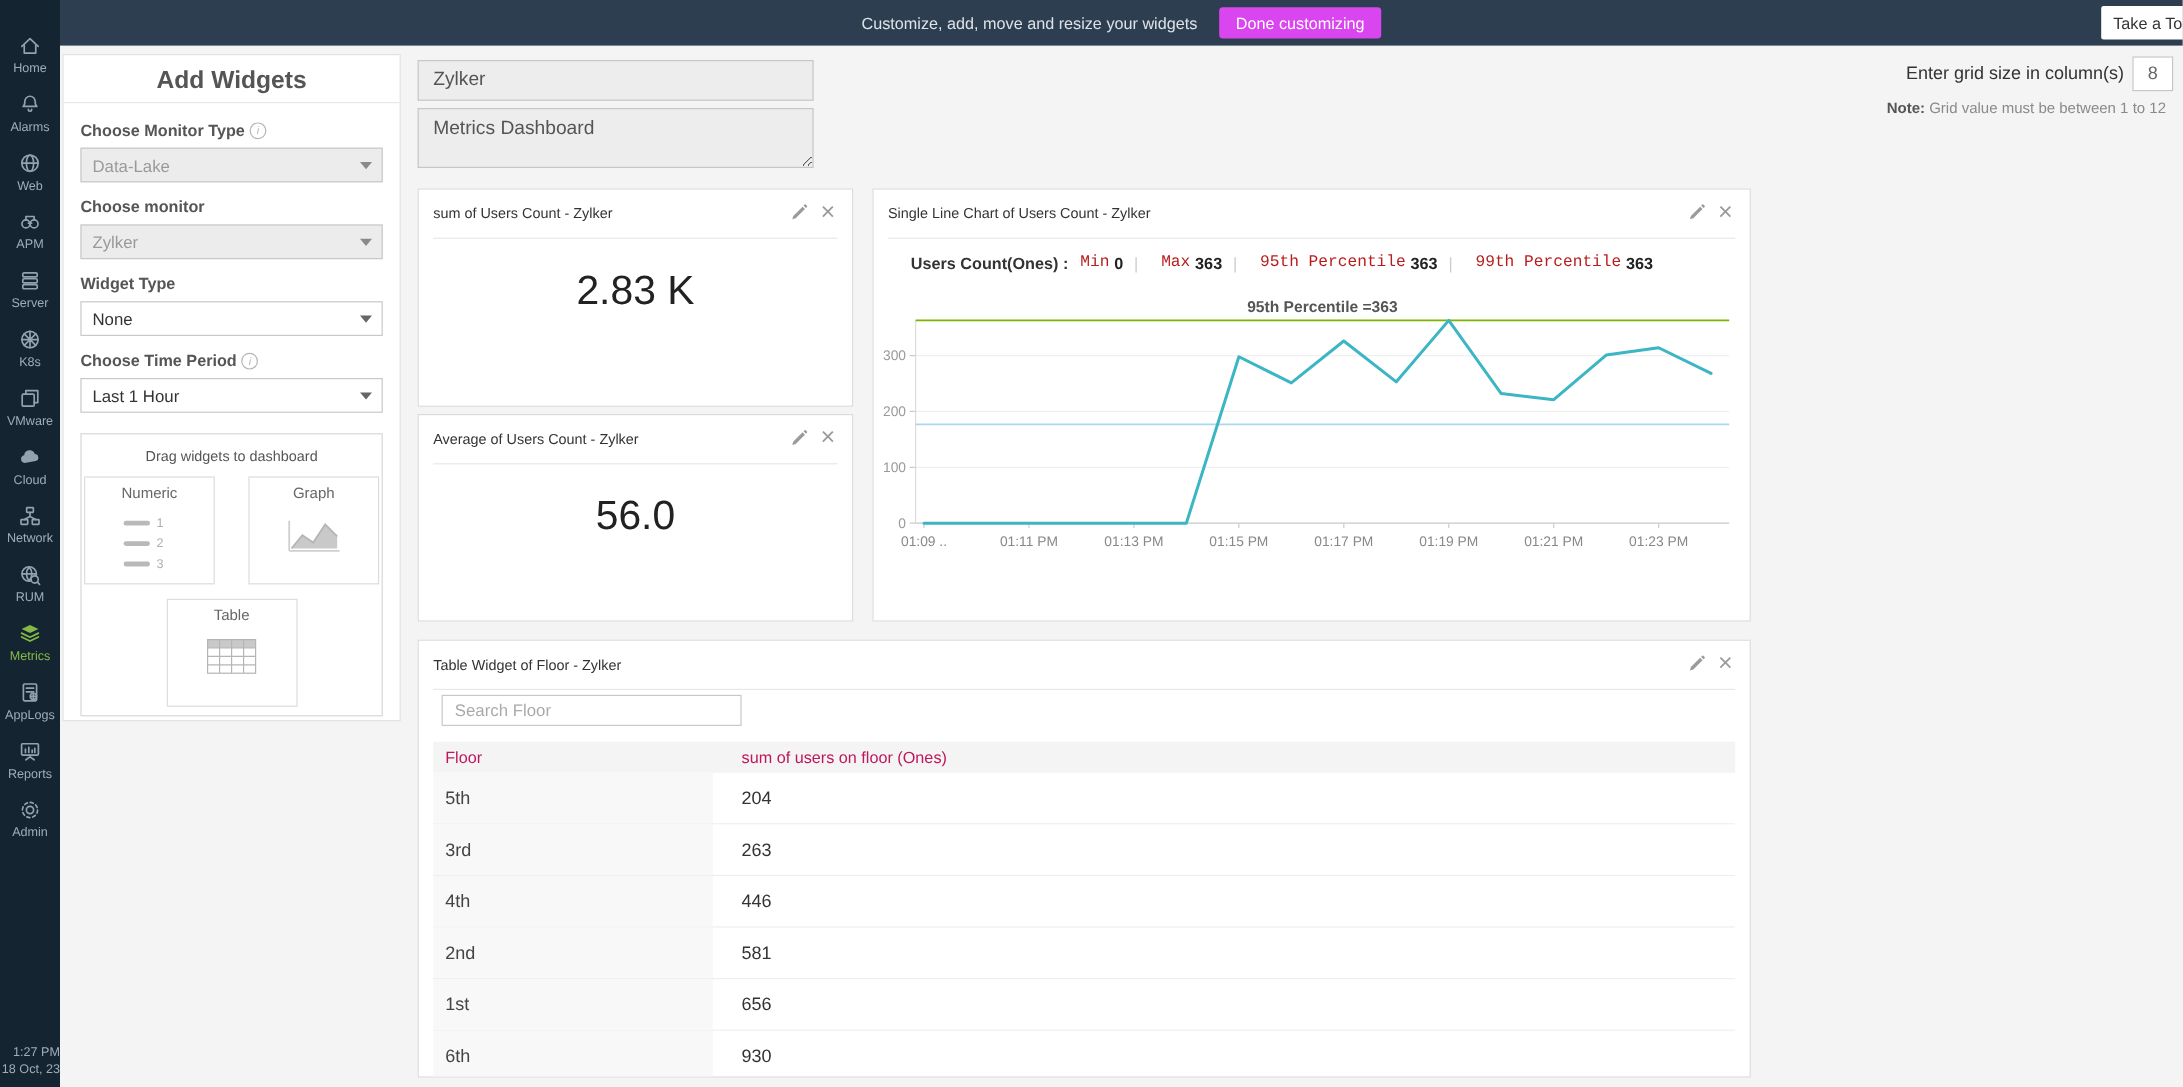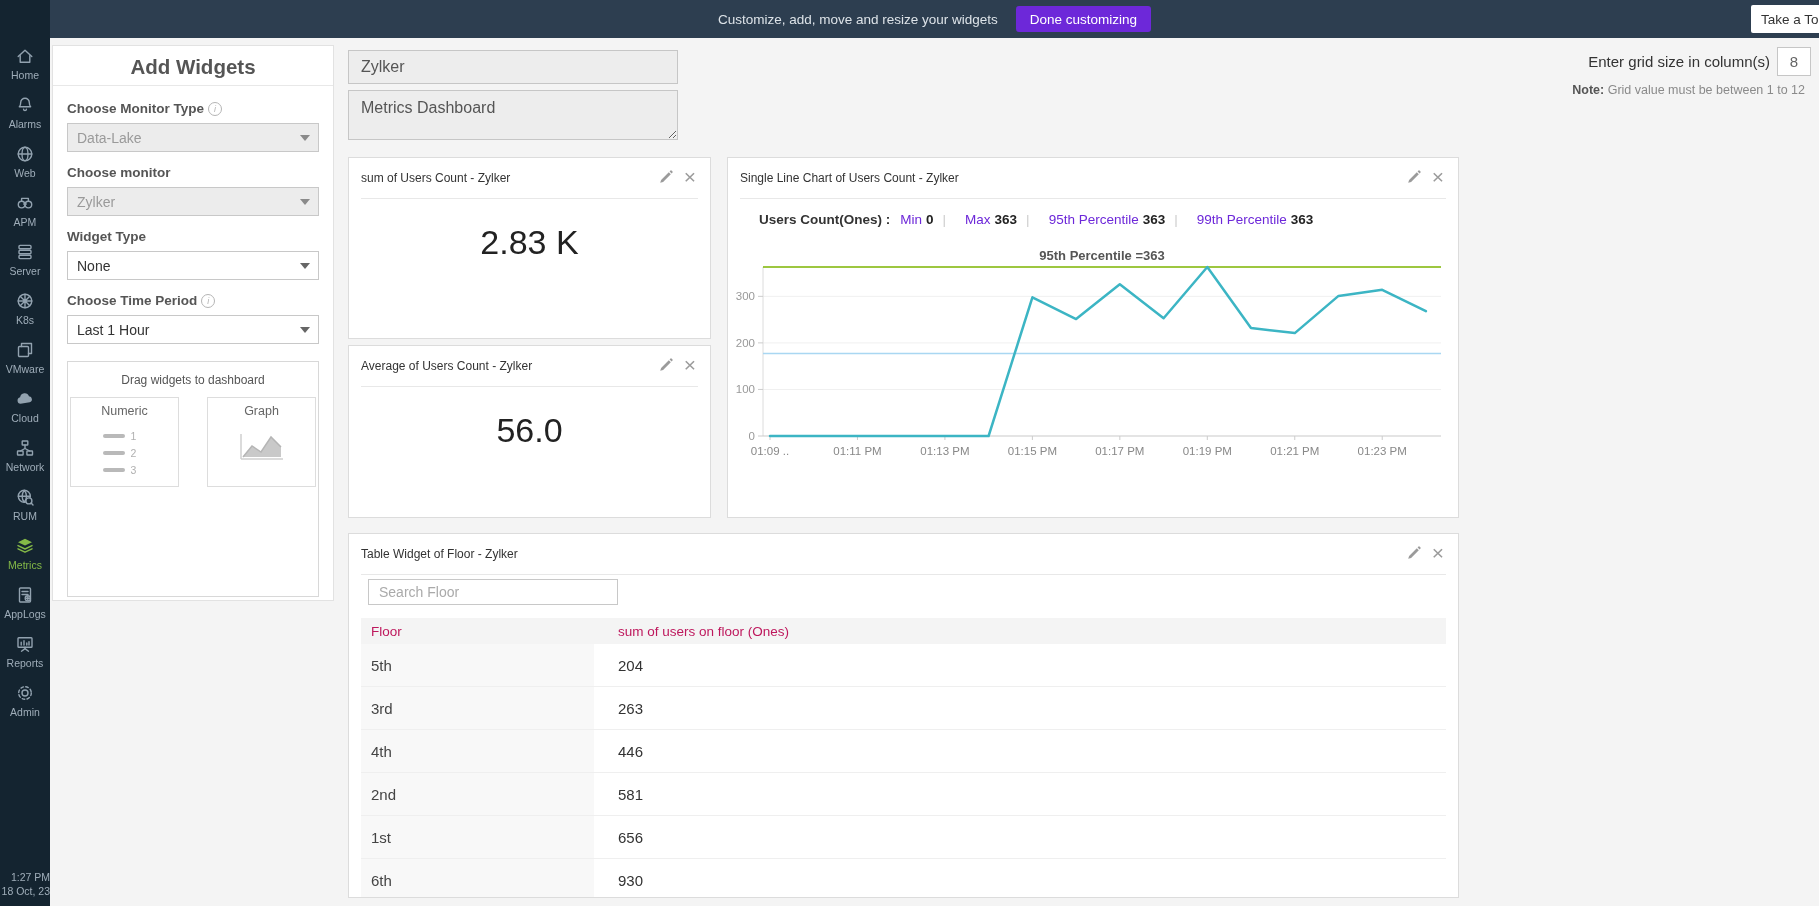--- a/index.html
+++ b/index.html
@@ -4,25 +4,25 @@
 <style>
   html,body{margin:0;padding:0;}
   body{
     position:relative;width:1819px;height:906px;overflow:hidden;
     background:#f4f4f4;font-family:"Liberation Sans",sans-serif;color:#333;
   }
   
   .topbar{position:absolute;left:50px;top:0;width:1769px;height:38px;background:#2d3e50;}
   .topbar-center{position:absolute;left:0;right:0;top:0;height:38px;display:flex;align-items:center;justify-content:center;gap:18px;}
   .topbar-msg{color:#dde3e8;font-size:13.5px;}
-  .done-btn{background:#6d28d9;color:#fff;border:none;border-radius:3px;height:26px;padding:0 14px;font-size:13.5px;font-family:inherit;cursor:pointer;}
+  .done-btn{background:#d946ef;color:#fff;border:none;border-radius:3px;height:26px;padding:0 14px;font-size:13.5px;font-family:inherit;cursor:pointer;}
   .tour-btn{position:absolute;top:5px;right:-14px;width:82px;height:28px;background:#fff;color:#333;border:none;border-radius:2px;font-size:13.5px;font-family:inherit;text-align:left;padding:0 0 0 10px;}
   
   .sidebar{position:absolute;left:0;top:0;width:50px;height:906px;background:#142430;z-index:5;}
-  #side-items{padding-top:38px;}
+  #side-items{padding-top:20px;}
   .side-item{width:50px;padding:8px 0 6px;text-align:center;color:#92a2af;cursor:pointer;}
   .side-item .s-ic{width:20px;height:20px;display:block;margin:0 auto;}
   .side-item .s-lab{font-size:10.5px;margin-top:3px;color:#9fadb9;}
   .side-item.active{color:#84b947;}
   .side-item.active .s-lab{color:#84b947;}
   .side-time{position:absolute;left:0;bottom:8px;width:50px;text-align:right;color:#9fadb9;font-size:10.5px;line-height:1.35;}
   .fab-partial{position:absolute;left:0;top:899px;width:22px;height:7px;background:#2f80ed;border-radius:3px 3px 0 0;}
   
   .panel{position:absolute;left:52px;top:45px;width:282px;height:556px;background:#fff;border:1px solid #e2e2e2;box-sizing:border-box;}
   .panel-title{margin:0;height:39px;line-height:42px;text-align:center;font-size:20.5px;font-weight:700;color:#555;border-bottom:1px solid #e8e8e8;}
@@ -61,21 +61,21 @@
   .w-actions .pencil{cursor:pointer;display:block;height:16px;}
   .w-actions .wx{cursor:pointer;font-size:21px;line-height:16px;color:#9b9b9b;}
   .big-num{text-align:center;margin-top:24px;font-size:34px;color:#222;}
   .w-sum{left:348px;top:157px;width:363px;height:182px;}
   .w-line{left:727px;top:157px;width:732px;height:361px;}
   .w-avg{left:348px;top:345px;width:363px;height:173px;}
   .w-table{left:348px;top:533px;width:1111px;height:365px;}
   
   .stats{position:absolute;top:54px;left:31px;right:12px;font-size:13.5px;display:flex;align-items:center;white-space:nowrap;}
   .stats .main{color:#333;font-weight:700;}
-  .stats .lab{color:#6d28d9;margin-left:10px;}
+  .stats .lab{color:#b91c1c;margin-left:10px;font-family:Liberation Mono, monospace;}
   .stats .val{color:#222;font-weight:700;margin-left:4px;}
   .stats .sep{color:#ccc;margin:0 9px;}
   #chart-box{position:absolute;left:0;top:86px;width:732px;height:275px;}
   
   .search{position:absolute;top:45px;left:19px;width:250px;height:26px;border:1px solid #c8c8c8;font-size:14px;color:#555;padding:0 10px;box-sizing:border-box;font-family:inherit;}
   .search::placeholder{color:#aaa;}
   .t-head{position:absolute;top:84px;left:12px;right:12px;height:26px;background:#f4f4f4;display:flex;align-items:center;font-size:13.5px;color:#be185d;}
   .t-c1{width:223px;padding-left:10px;box-sizing:content-box;flex:none;}
   .t-c2{padding-left:24px;}
   #t-rows{position:absolute;top:110px;left:12px;right:12px;bottom:0;overflow:hidden;}
@@ -255,20 +255,28 @@
         </div>
       </div>
       <div class="card">
         <div class="card-label">Graph</div>
         <svg class="card-ic" width="50" height="40" viewBox="0 0 50 40">
           <path d="M4 33 L4 8 M4 33 L46 33" stroke="#cfcfcf" stroke-width="1.5" fill="none"></path>
           <path d="M6 31 L15 20 L24 26 L34 11 L44 21 L44 31 Z" fill="#c9c9c9"></path>
           <path d="M6 31 L15 20 L24 26 L34 11 L44 21" stroke="#b5b5b5" stroke-width="1.5" fill="none"></path>
         </svg>
       </div>
+    </div>
+    <div class="card card-table">
+      <div class="card-label">Table</div>
+      <svg class="card-ic" width="46" height="38" viewBox="0 0 46 38">
+        <rect x="3" y="5" width="40" height="7" fill="#c9c9c9"></rect>
+        <rect x="3" y="5" width="40" height="28" fill="none" stroke="#b5b5b5"></rect>
+        <path d="M13 5 V33 M23 5 V33 M33 5 V33 M3 12 H43 M3 19 H43 M3 26 H43" stroke="#b5b5b5" fill="none"></path>
+      </svg>
     </div>
   </div>
 </section>
 
 <input class="name-input" value="Zylker" style="">
 <textarea class="desc-input" style="">Metrics Dashboard</textarea>
 <div class="grid-ctl">
   <label>Enter grid size in column(s)</label>
   <input value="8" style="">
 </div>

